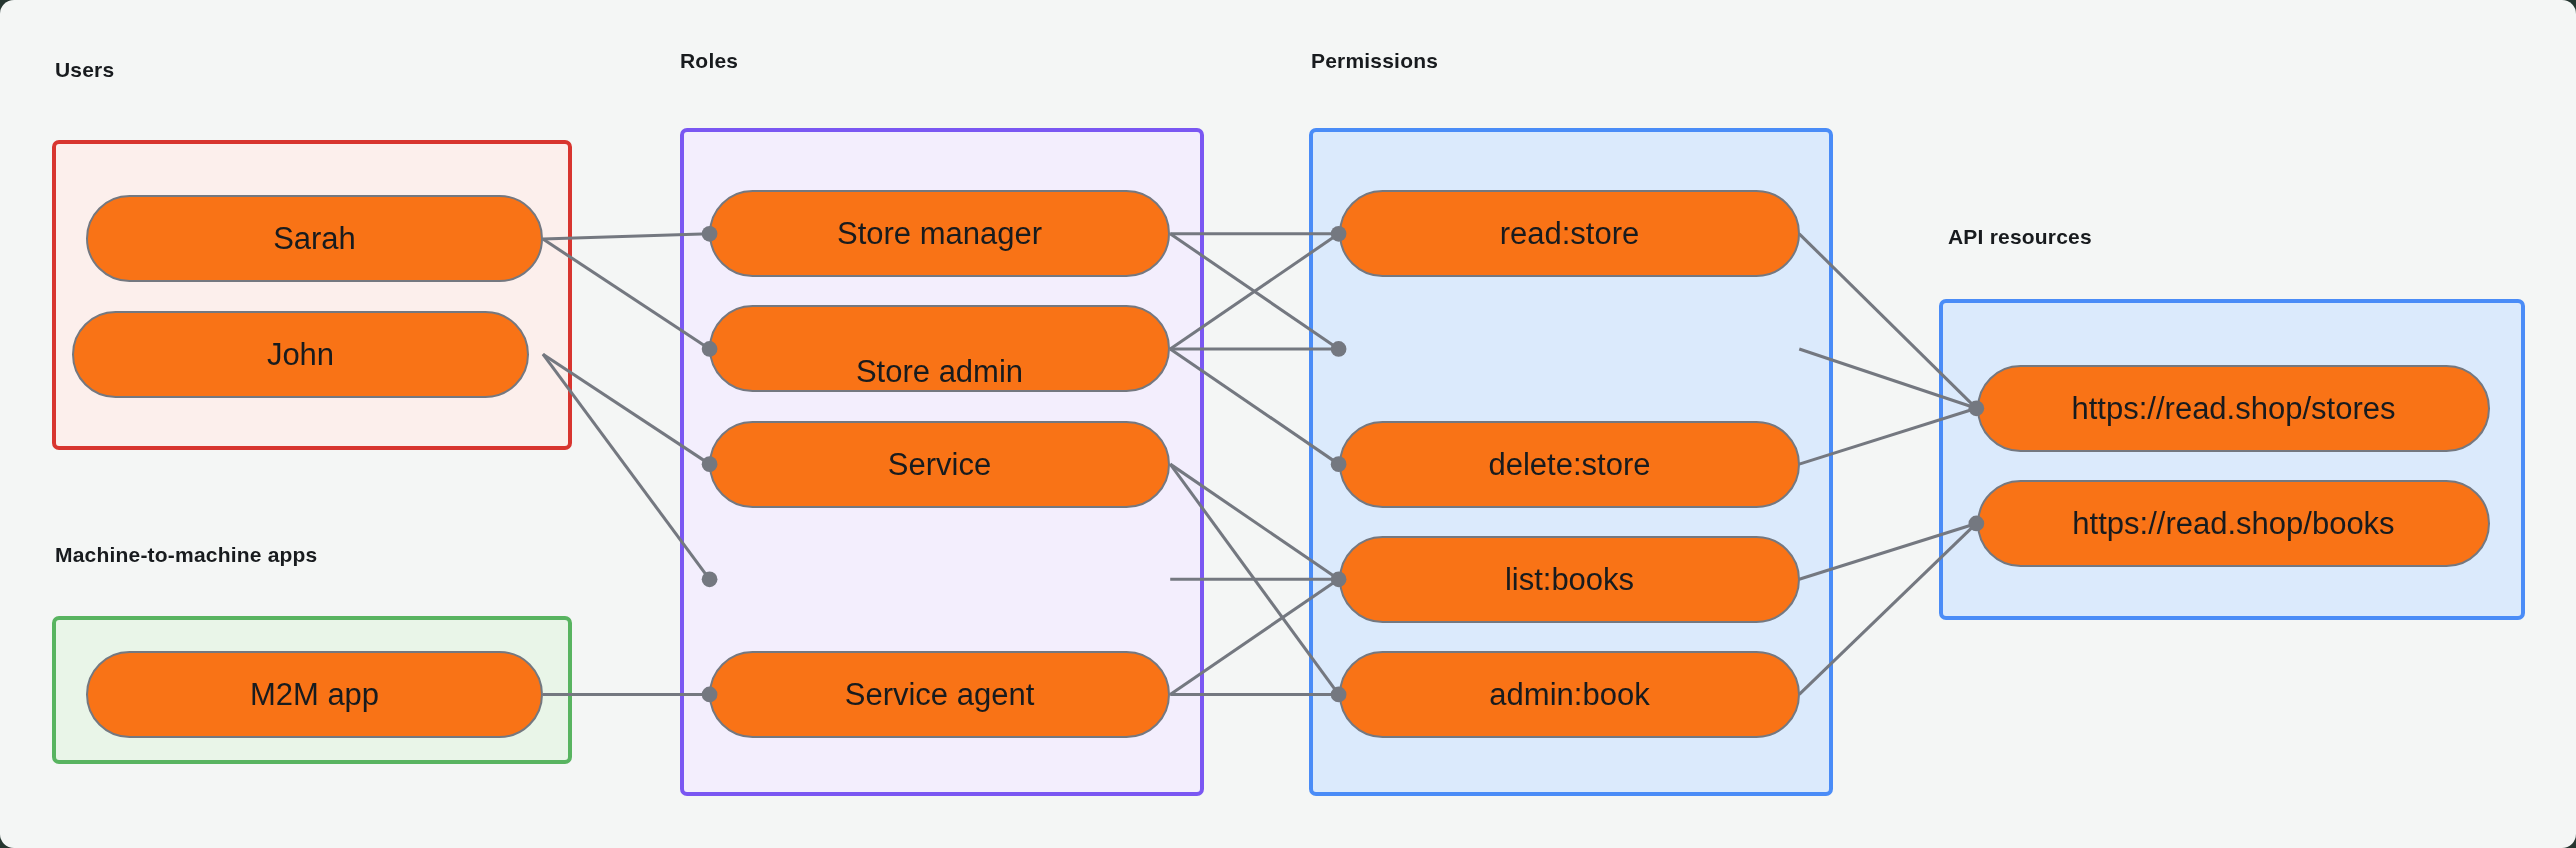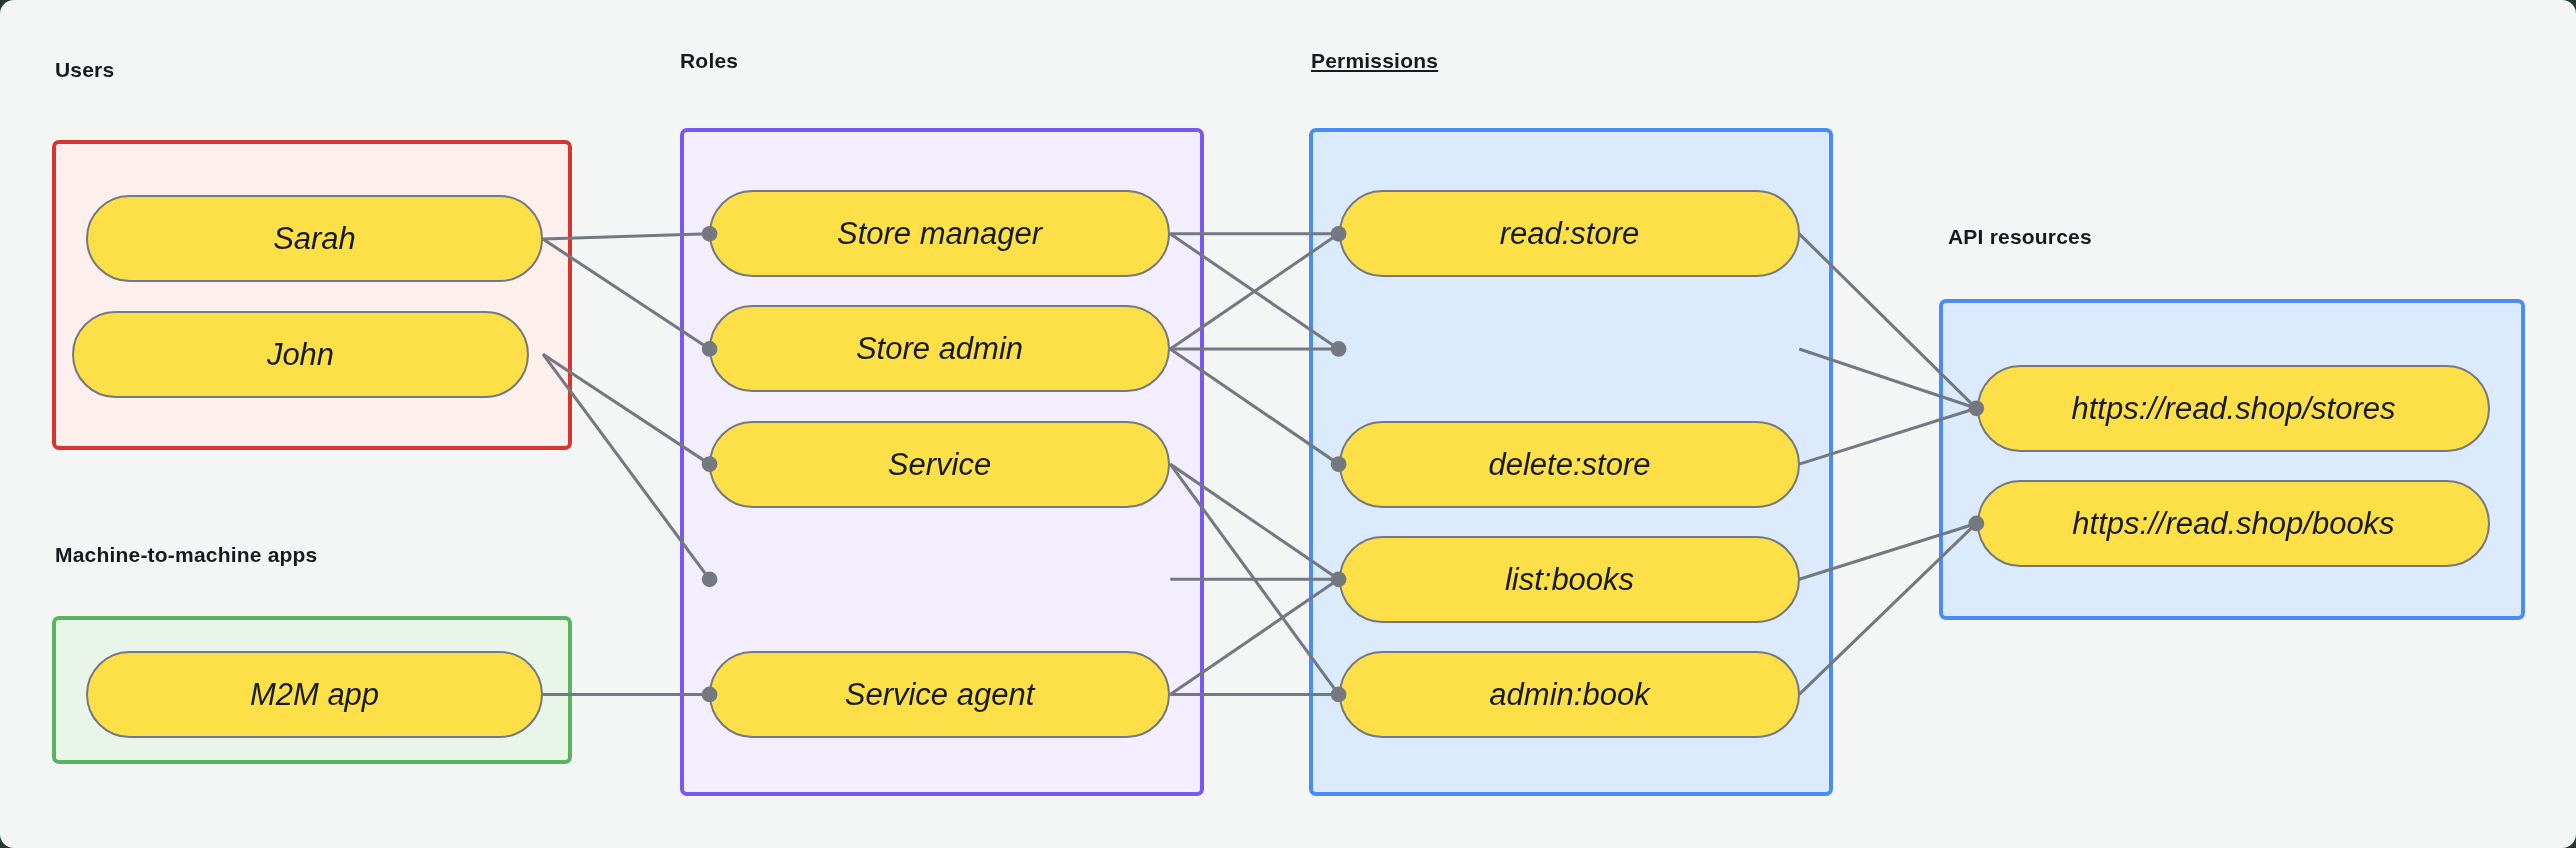--- a/index.html
+++ b/index.html
@@ -27,65 +27,64 @@
   .group-box {
     position: absolute;
     border: 4.4px solid #888;
     border-radius: 7px;
     box-sizing: border-box;
     background: #fff;
   }
   .pill {
     position: absolute;
     height: 87px;
-    background: #fde047;
+    background: #f97316;
     border: 2.6px solid #747880;
     border-radius: 45px;
     box-sizing: border-box;
     display: flex;
     align-items: center;
     justify-content: center;
     z-index: 2;
-    font-style: italic;
   }
   .pill span {
     font-size: 31px;
     color: #181b1e;
     white-space: nowrap;
   }
   #edges {
     position: absolute;
     left: 0; top: 0;
     width: 2576px;
     height: 848px;
     z-index: 3;
     pointer-events: none;
   }
 
   
   #lbl-users        { left: 55px;   top: 58px;  }
   #lbl-roles        { left: 680px;  top: 49px;  }
-  #lbl-permissions  { left: 1311px; top: 49px; text-decoration: underline;  }
+  #lbl-permissions  { left: 1311px; top: 49px;  }
   #lbl-api          { left: 1948px; top: 225px; }
   #lbl-m2m          { left: 55px;   top: 543px; }
 
   
   #box-users        { left: 52px;   top: 140px; width: 520px; height: 310px; }
   #box-roles        { left: 680px;  top: 128px; width: 524px; height: 668px; }
   #box-permissions  { left: 1309px; top: 128px; width: 524px; height: 668px; }
   #box-api          { left: 1939px; top: 299px; width: 586px; height: 321px; }
   #box-m2m          { left: 52px;   top: 616px; width: 520px; height: 148px; }
 
   
   #n-sarah          { left: 86px;   top: 195px; width: 457px; }
   #n-john           { left: 72px;   top: 311px; width: 457px; }
   #n-m2m-app        { left: 86px;   top: 651px; width: 457px; }
 
   #n-store-manager  { left: 709px;  top: 190px; width: 461px; }
-  #n-store-admin    { left: 709px;  top: 305px; width: 461px; }
+  #n-store-admin    { left: 709px;  top: 305px; width: 461px; align-items: flex-end; }
   #n-customer       { left: 709px;  top: 421px; width: 461px; }
   #n-guest          { left: 709px;  top: 536px; width: 461px; }
   #n-service-agent  { left: 709px;  top: 651px; width: 461px; }
 
   #n-read-store     { left: 1339px; top: 190px; width: 461px; }
   #n-update-store   { left: 1339px; top: 305px; width: 461px; }
   #n-delete-store   { left: 1339px; top: 421px; width: 461px; }
   #n-list-books     { left: 1339px; top: 536px; width: 461px; }
   #n-order-book     { left: 1339px; top: 651px; width: 461px; }
 

